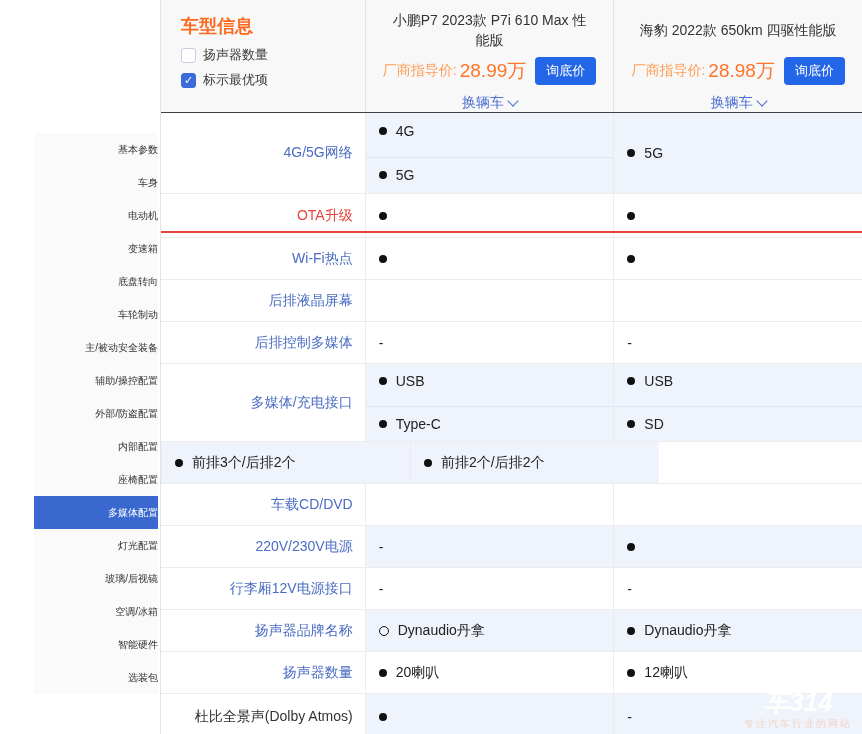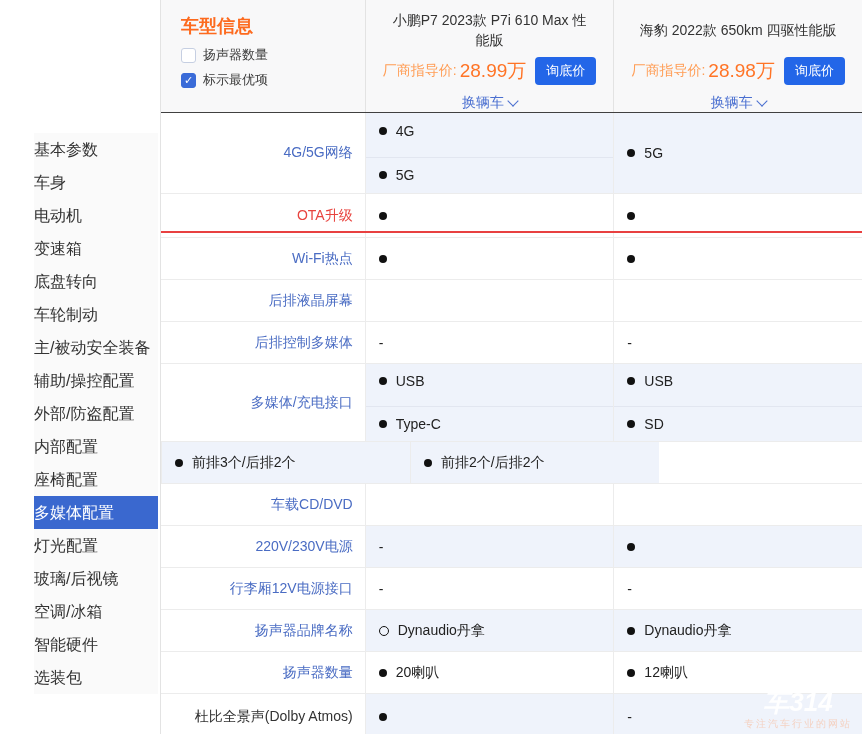--- a/index.html
+++ b/index.html
@@ -3,21 +3,21 @@
 <meta charset="utf-8">
 <style>
   html,body{margin:0;padding:0;}
   body{
     width:862px;height:734px;overflow:hidden;position:relative;
     background:#fff;
     font-family:"Liberation Sans","DejaVu Sans",sans-serif;
   }
   
   .sidebar{position:absolute;left:34px;top:133px;width:124px;background:#fafafa;}
-  .side-item{height:33px;line-height:33px;text-align:left;font-size:16px;color:#333;cursor:pointer;white-space:nowrap;}
+  .side-item{height:33px;line-height:33px;text-align:right;font-size:10px;color:#333;cursor:pointer;white-space:nowrap;}
   .side-item.sel{background:#3a68cf;color:#fff;}
   
   .table{position:absolute;left:160px;top:0;width:701px;height:734px;border-left:1px solid #e3e3e3;box-sizing:content-box;}
   .thead{height:112px;background:#f8f8f9;border-bottom:1px solid #404040;display:flex;}
   .th-info{width:204px;box-sizing:border-box;padding:10px 0 0 20px;}
   .panel-title{margin:4px 0 8px;font-size:18px;color:#fd6a1e;font-weight:bold;}
   .chk-row{display:flex;align-items:center;gap:7px;margin-top:7px;font-size:13px;color:#3a3a3a;cursor:pointer;}
   .chk{width:15px;height:15px;box-sizing:border-box;border:1px solid #c6cfe2;border-radius:3px;background:#fff;display:flex;align-items:center;justify-content:center;flex:none;}
   .chk.checked{background:#3a6bd8;border-color:#3a6bd8;color:#fff;font-size:11px;}
   .chk.checked::after{content:"✓";}

